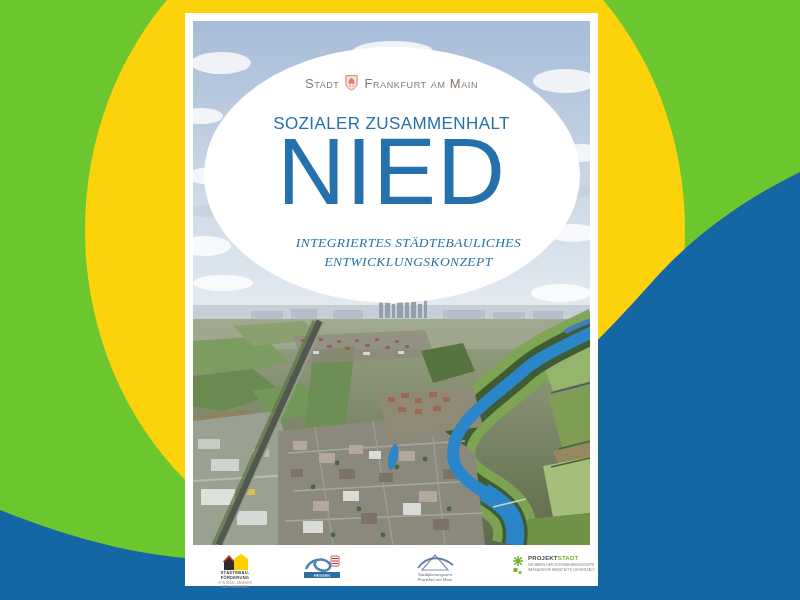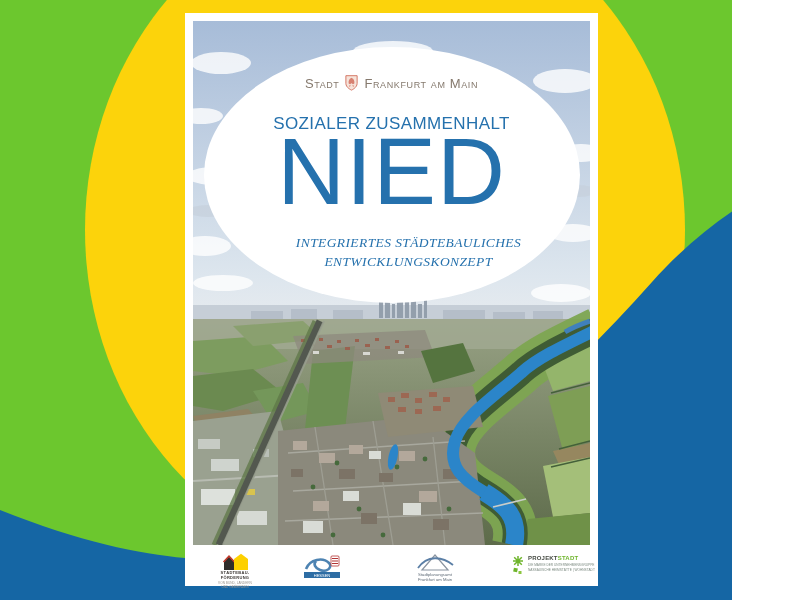--- a/index.html
+++ b/index.html
@@ -1,16 +1,16 @@
 <!DOCTYPE html>
 <html style="--background-green: #6cc72e; --background-yellow: #fcd30b; --background-blue: #1566a4; --title-blue: #2571ad; --river-blue: #2b85c9;"><head>
 <meta charset="utf-8">
 <style>
   html,body{margin:0;padding:0;background:#fff;}
-  .canvas{position:relative;width:732px;height:600px;overflow:hidden;
+  .canvas{position:relative;width:800px;height:600px;overflow:hidden;
           font-family:"Liberation Sans",sans-serif;}
   .bg{position:absolute;left:0;top:0;width:800px;height:600px;}
 
   
   .page{position:absolute;left:185px;top:13px;width:413px;height:573px;background:#fff;}
   .photo{position:absolute;left:8px;top:8px;width:397px;height:524px;overflow:hidden;background:#cfdce9;}
   .photo svg{display:block;width:100%;height:100%;}
 
   .blob{position:absolute;left:19px;top:34px;width:376px;height:256px;
         background:#fff;border-radius:50%;}

